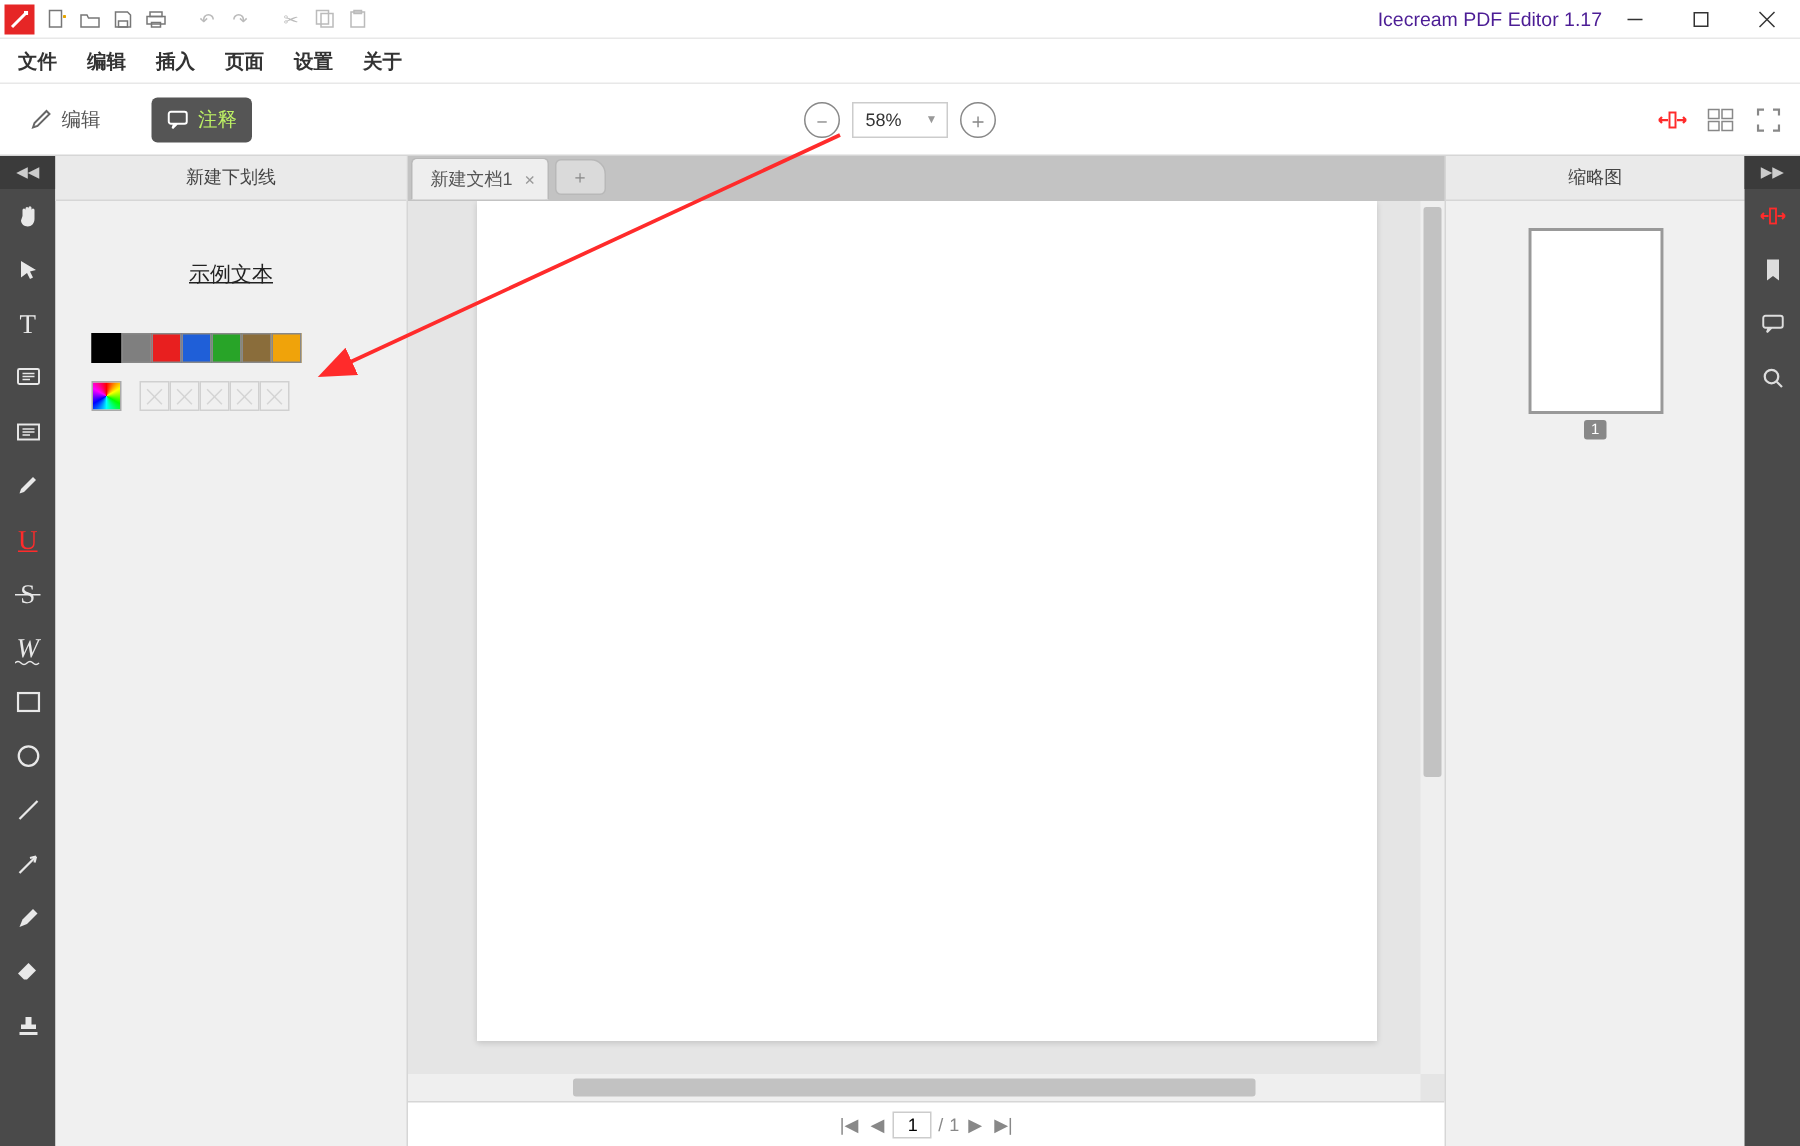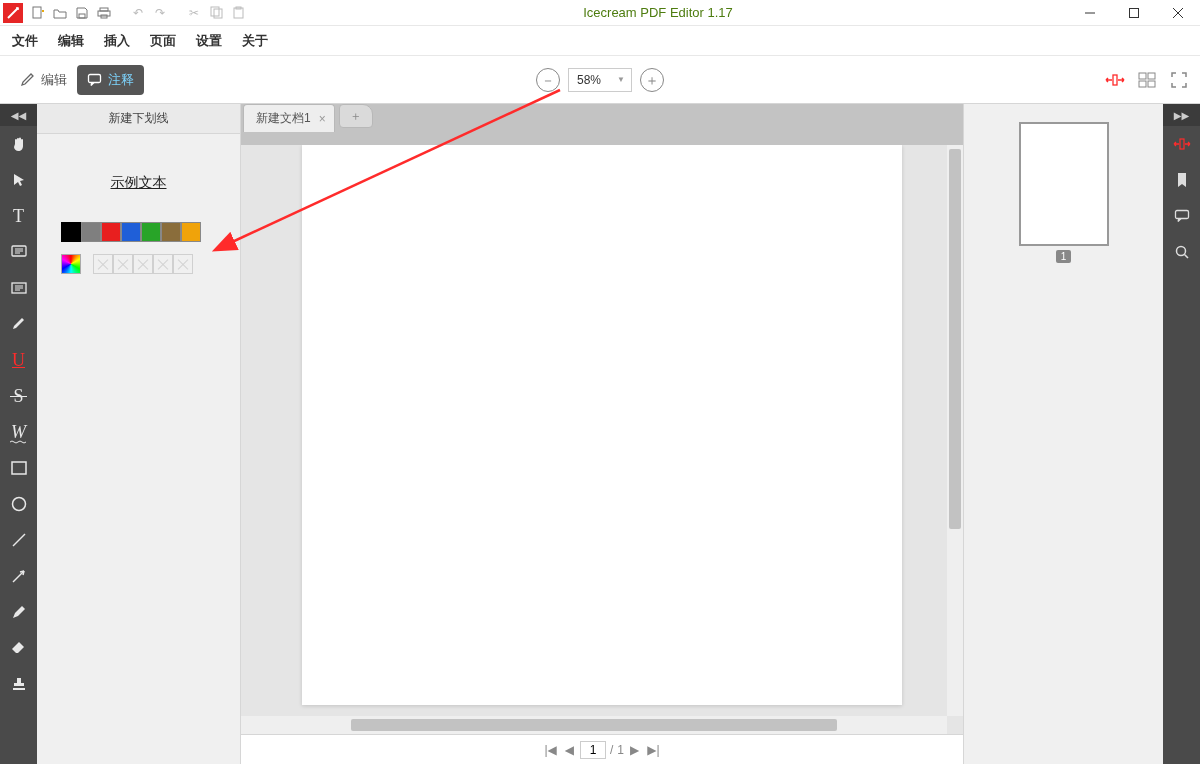--- a/index.html
+++ b/index.html
@@ -4,65 +4,65 @@
 <style>
 * { box-sizing: border-box; margin: 0; padding: 0; font-family: "Microsoft YaHei", "Segoe UI", sans-serif; }
 body { width: 1200px; height: 764px; overflow: hidden; background: #fff; font-size: 12px; color: #333; position: relative; }
 
 
 .titlebar { height: 26px; display: flex; align-items: center; background: #fff; border-bottom: 1px solid #e8e8e8; }
 .titlebar .app-icon { width: 20px; height: 20px; background: #e62626; margin: 0 3px; display:flex; align-items:center; justify-content:center;}
 .titlebar .qa { display: flex; gap: 2px; margin-left: 2px; }
 .titlebar .qa span { width: 20px; height: 20px; display: flex; align-items: center; justify-content: center; color: #777; cursor: pointer; }
 .titlebar .qa .sep { width: 10px; }
-.titlebar .title { flex: 1; text-align: center; color: #4d7c0f; font-size: 13px; }
+.titlebar .title { flex: 1; text-align: right; color: #4c1d95; font-size: 13px; }
 .titlebar .wc { display: flex; }
 .titlebar .wc div { width: 44px; height: 26px; display: flex; align-items: center; justify-content: center; cursor: pointer; }
 
 
 .menubar { height: 30px; display: flex; align-items: center; padding: 0 8px; gap: 12px; border-bottom: 1px solid #e8e8e8; font-size: 13px; }
 .menubar span { cursor: pointer; padding: 4px 4px; font-weight: bold; }
 
 
 .modebar { height: 48px; display: flex; align-items: center; padding: 0 10px; border-bottom: 1px solid #d6d6d6; }
 .modebar .mode-btn { height: 30px; display: flex; align-items: center; gap: 6px; padding: 0 10px; border-radius: 4px; cursor: pointer; font-size: 13px; }
 .modebar .mode-btn.edit { color: #555; }
-.modebar .mode-btn.annot { background: #555; color: #7dd3fc; }
+.modebar .mode-btn.annot { background: #555; color: #bef264; margin-left: 24px; }
 .modebar .center { position: absolute; left: 50%; transform: translateX(-50%); display: flex; align-items: center; gap: 8px; }
 .round-btn { width: 24px; height: 24px; border: 1.5px solid #888; border-radius: 50%; display: flex; align-items: center; justify-content: center; color: #888; font-size: 14px; cursor: pointer; line-height:1;}
 .zoom-box { width: 64px; height: 24px; border: 1px solid #ccc; display: flex; align-items: center; justify-content: space-between; padding: 0 6px 0 8px; font-size: 12px; }
 .zoom-box .tri { font-size: 8px; color: #999; }
 .modebar .right { margin-left: auto; display: flex; gap: 10px; align-items: center; }
 .modebar .right .vicon { width: 22px; height: 22px; display:flex; align-items:center; justify-content:center; cursor:pointer; }
 
 
 .main { display: flex; height: calc(764px - 26px - 30px - 48px); }
 .rail { width: 37px; background: #4a4a4a; display: flex; flex-direction: column; }
 .rail .toggle { height: 22px; background: #3b3b3b; display: flex; align-items:center; justify-content:center; color:#ccc; cursor:pointer; font-size:10px; }
 .rail .tool { height: 36px; display: flex; align-items: center; justify-content: center; color: #e8e8e8; cursor: pointer; font-size: 16px; }
 .rail .tool.active { color: #ff2b2b; }
 .rail .tool.serif { font-family: Georgia, serif; font-size: 18px; }
 .rail .tool.serif.ital { font-style: italic; }
 
-.left-panel { width: 204px; background: #f0f0f0; border-right: 1px solid #d6d6d6; display:flex; flex-direction:column; }
+.left-panel { width: 235px; background: #f0f0f0; border-right: 1px solid #d6d6d6; display:flex; flex-direction:column; }
 .panel-title { height: 30px; display:flex; align-items:center; justify-content:center; border-bottom: 1px solid #d6d6d6; background:#eaeaea; font-size:12px; color:#444;}
 .sample-text { text-align:center; margin: 40px 0 30px; font-size:14px; color:#222; text-decoration: underline; }
 .color-row { display:flex; margin: 0 0 12px 24px; }
 .color-row .sw { width: 20px; height: 20px; border: 1px solid #888; cursor:pointer; }
 .color-row .sw.sel { border: 2px solid #000; }
 .color-row2 { display:flex; margin-left:24px; align-items:center; gap: 12px;}
 .rainbow { width: 20px; height: 20px; background: conic-gradient(red,yellow,lime,cyan,blue,magenta,red); cursor:pointer; border:1px solid #aaa;}
 .empty-slots { display:flex; }
 .empty-slots .slot { width: 20px; height: 20px; border: 1px solid #d0d0d0; position:relative; background:#f0f0f0;}
 .empty-slots .slot::before, .empty-slots .slot::after { content:''; position:absolute; left:2px; right:2px; top:50%; border-top:1px solid #d4d4d4; }
 .empty-slots .slot::before { transform: rotate(45deg);} 
 .empty-slots .slot::after { transform: rotate(-45deg);} 
 
 .doc-area { flex:1; display:flex; flex-direction:column; background:#c9c9c9; position:relative; }
-.tabstrip { height: 41px; background:#c3c3c3; display:flex; align-items:flex-start; }
+.tabstrip { height: 30px; background:#c3c3c3; display:flex; align-items:center; }
 .tab { height: 28px; background:#eee; border:1px solid #b8b8b8; border-bottom:none; border-radius: 4px 4px 0 0; display:flex; align-items:center; padding: 0 8px 0 12px; gap:8px; font-size:12px; color:#555; margin-left:2px;}
 .tab .close { color:#999; cursor:pointer; }
 .newtab { width: 34px; height:24px; background:#dadada; border:1px solid #b8b8b8; border-radius:4px 10px 4px 4px; display:flex; align-items:center; justify-content:center; color:#888; margin-left:4px; cursor:pointer; margin-bottom:2px;}
 .viewport { flex:1; background:#e5e5e5; position:relative; overflow:hidden; }
 .page { position:absolute; left:50%; top:0; transform:translateX(-50%); width:600px; height:560px; background:#fff; box-shadow: 0 1px 4px rgba(0,0,0,0.15); }
 .vscroll { position:absolute; right:0; top:0; bottom:18px; width:16px; background:#efefef; }
 .vscroll .thumb { position:absolute; left:2px; right:2px; top:4px; height:380px; background:#c2c2c2; border-radius:2px; }
 .hscroll { position:absolute; left:0; right:16px; bottom:0; height:18px; background:#efefef; }
 .hscroll .thumb { position:absolute; top:3px; bottom:3px; left:110px; right:110px; background:#c2c2c2; border-radius:2px; }
 
@@ -344,20 +344,21 @@
       <span class="pbtn">◀</span>
       <input value="1" style="">
       <span>/</span>
       <span>1</span>
       <span class="pbtn">▶</span>
       <span class="pbtn">▶|</span>
     </div>
   </div>
 
   <div class="right-panel">
+    <div class="panel-title">缩略图</div>
     <div class="thumb-wrap">
       <div class="thumb-page"></div>
       <div class="thumb-num">1</div>
     </div>
   </div>
 
   <div class="right-rail">
     <div class="toggle">▶▶</div>
     <div class="ritem active">
         <svg width="18" height="14" viewBox="0 0 18 14">

